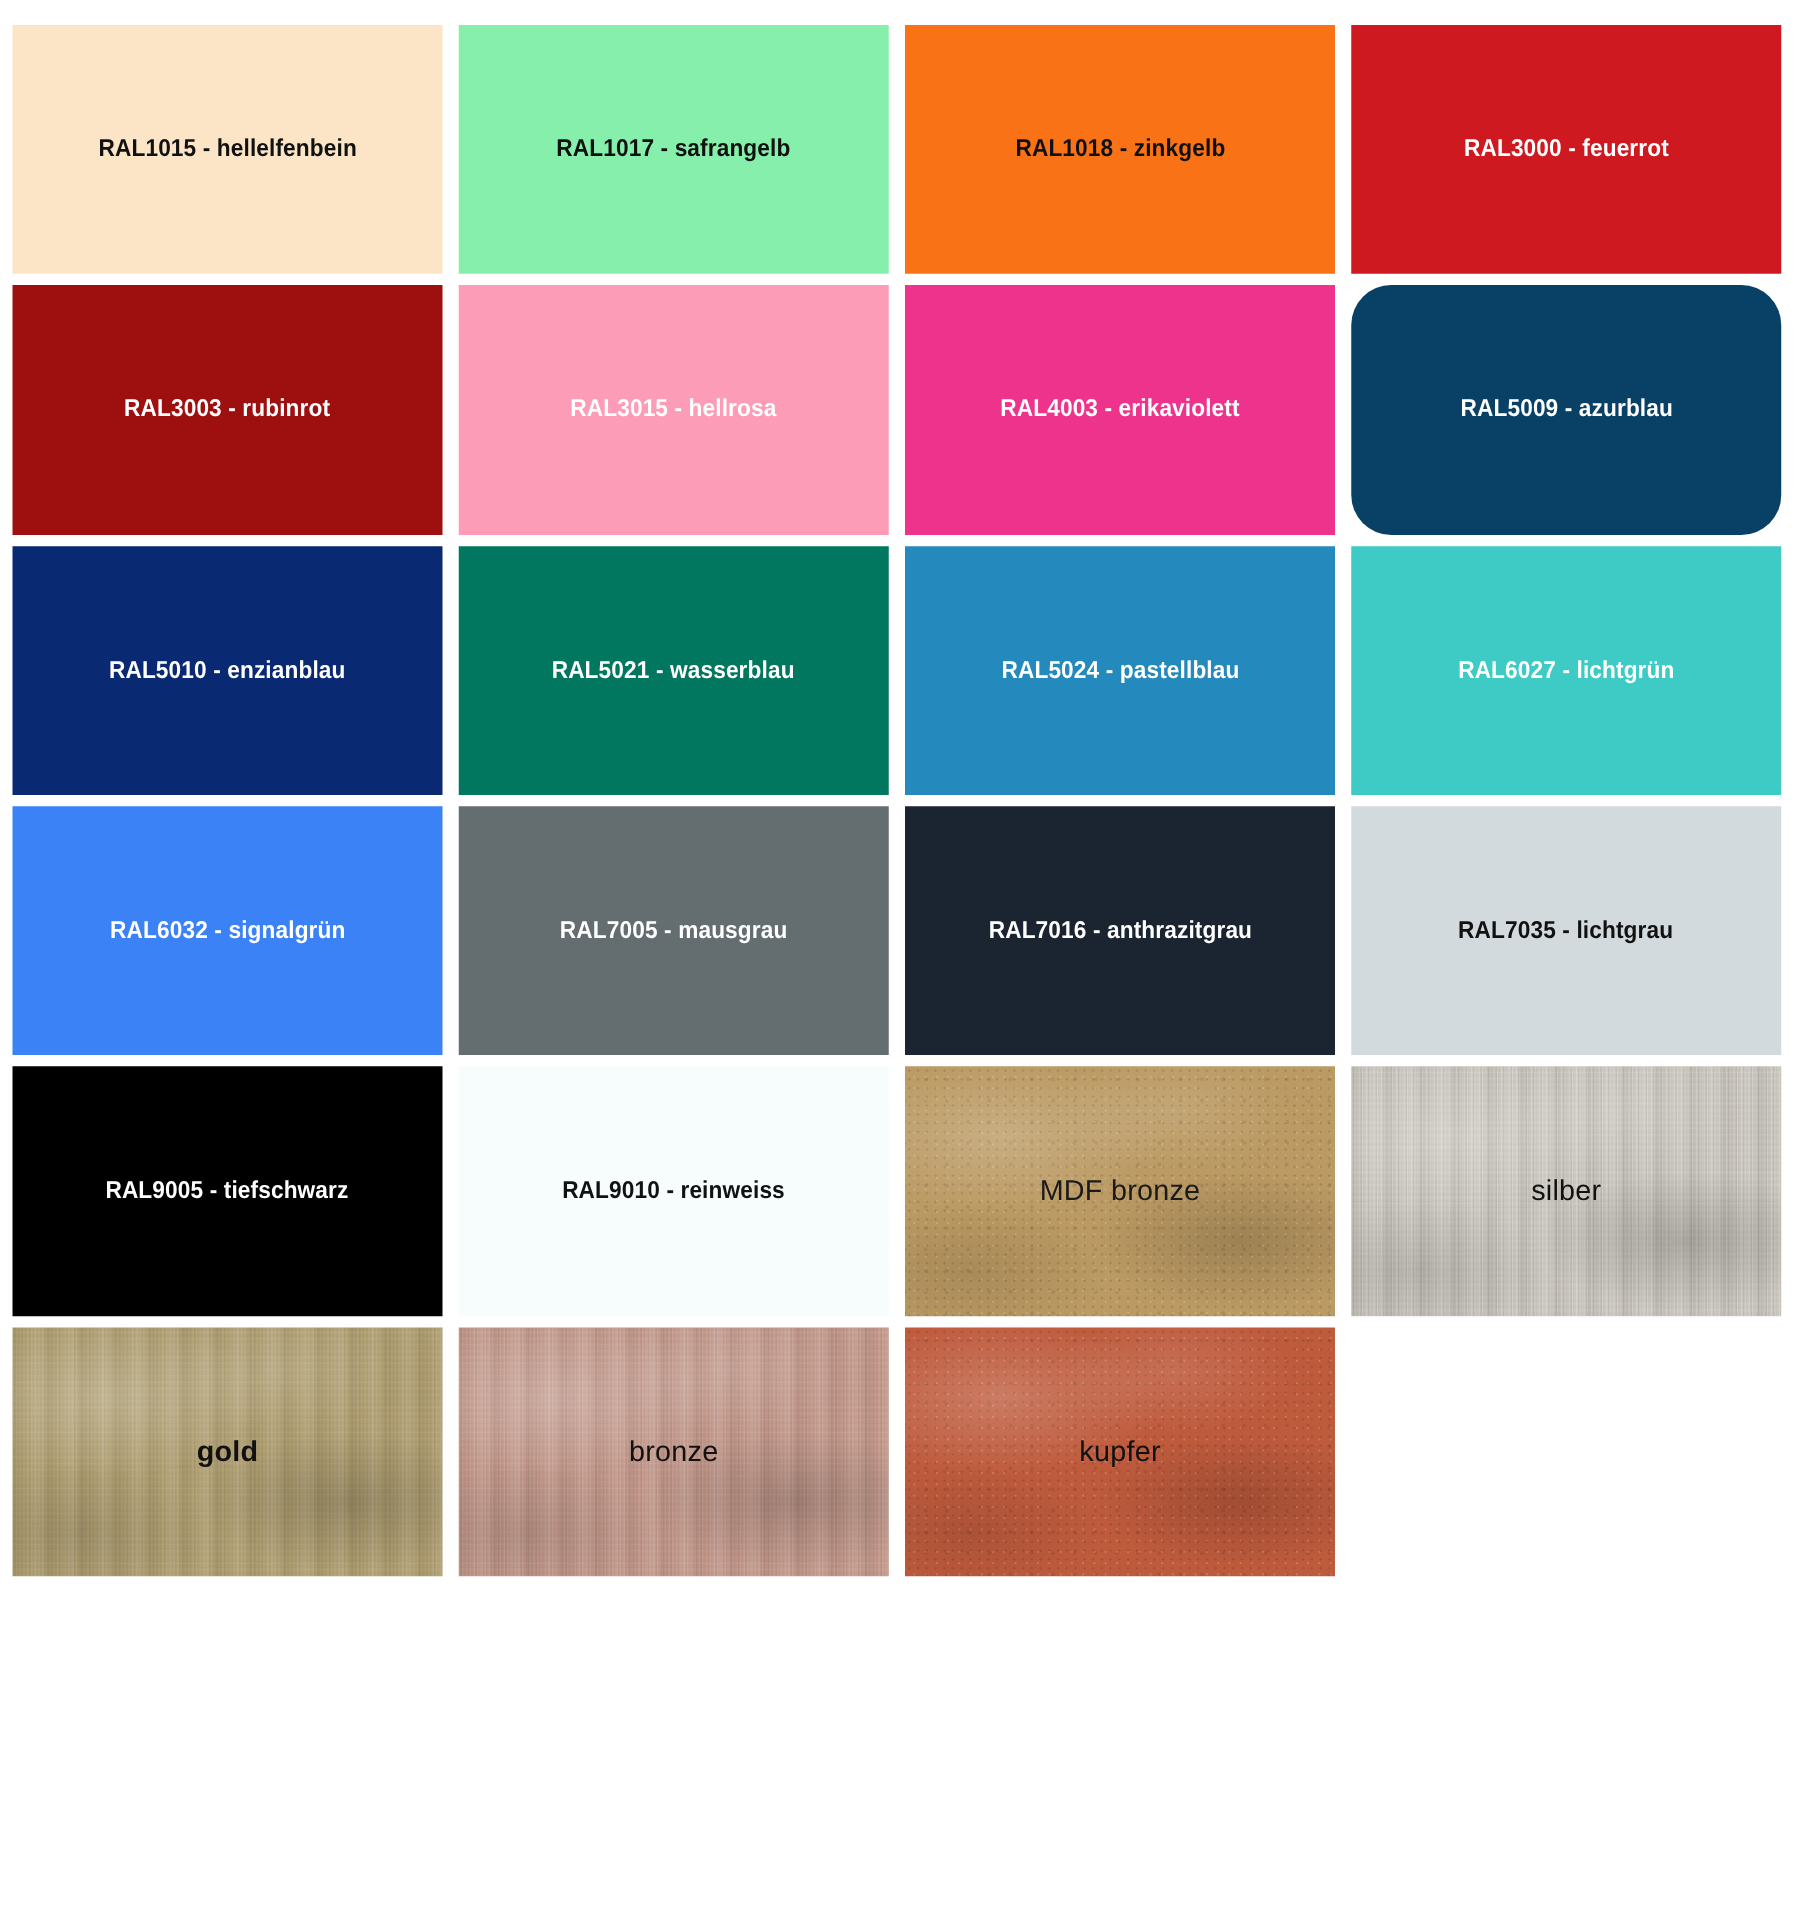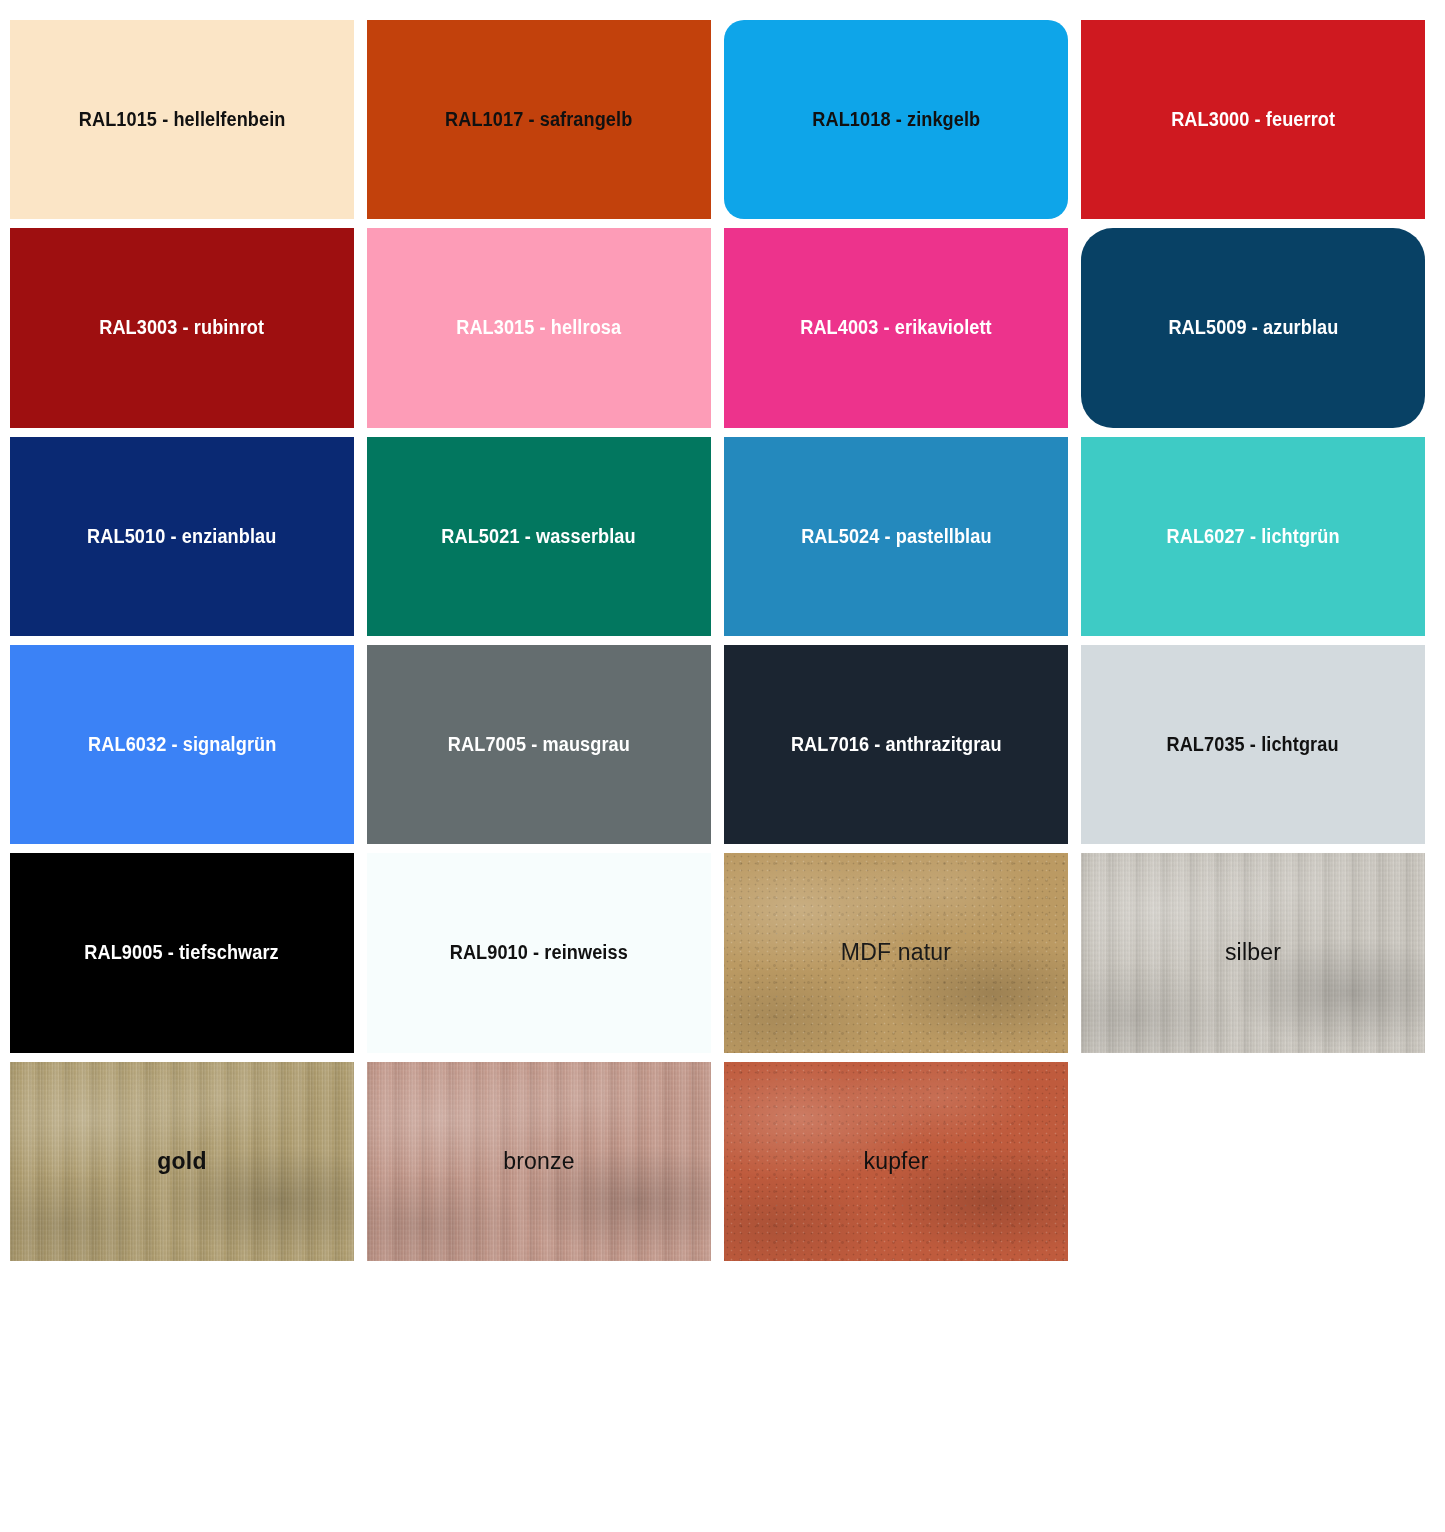--- a/index.html
+++ b/index.html
@@ -114,24 +114,24 @@
       radial-gradient(ellipse 45% 38% at 15% 82%, rgba(0,0,0,0.10), rgba(0,0,0,0) 72%);
   }
 </style>
 </head>
 <body>
 
 <div id="swatch-grid" style="background: rgb(255, 255, 255); grid-template-columns: repeat(4, 1fr); grid-template-rows: repeat(6, 1fr);">
     <div class="swatch style-ral" style="background: rgb(251, 229, 198);">
       <span class="swatch-label" style="color: rgb(17, 17, 17);">RAL1015 - hellelfenbein</span>
     </div>
-    <div class="swatch style-ral" style="background: #c2410c;">
+    <div class="swatch style-ral" style="background: #86efac;">
       <span class="swatch-label" style="color: rgb(17, 17, 17);">RAL1017 - safrangelb</span>
     </div>
-    <div class="swatch style-ral" style="background: #0ea5e9; border-radius: 20px;">
+    <div class="swatch style-ral" style="background: #f97316;">
       <span class="swatch-label" style="color: rgb(17, 17, 17);">RAL1018 - zinkgelb</span>
     </div>
     <div class="swatch style-ral" style="background: rgb(207, 25, 32);">
       <span class="swatch-label" style="color: rgb(255, 255, 255);">RAL3000 - feuerrot</span>
     </div>
     <div class="swatch style-ral" style="background: rgb(158, 15, 16);">
       <span class="swatch-label" style="color: rgb(255, 255, 255);">RAL3003 - rubinrot</span>
     </div>
     <div class="swatch style-ral" style="background: rgb(253, 156, 183);">
       <span class="swatch-label" style="color: rgb(255, 255, 255);">RAL3015 - hellrosa</span>
@@ -168,21 +168,21 @@
     </div>
     <div class="swatch style-ral" style="background: rgb(0, 0, 0);">
       <span class="swatch-label" style="color: rgb(255, 255, 255);">RAL9005 - tiefschwarz</span>
     </div>
     <div class="swatch style-ral" style="background: rgb(247, 253, 253);">
       <span class="swatch-label" style="color: rgb(17, 17, 17);">RAL9010 - reinweiss</span>
     </div>
     <div class="swatch style-material" style="background: rgb(187, 154, 99);">
       <div class="texture speckle"></div>
       <div class="texture clouds"></div>
-      <span class="swatch-label" style="color: rgb(26, 26, 26);">MDF natur</span>
+      <span class="swatch-label" style="color: rgb(26, 26, 26);">MDF bronze</span>
     </div>
     <div class="swatch style-material" style="background: rgb(205, 201, 193);">
       <div class="texture brushed"></div>
       <div class="texture clouds"></div>
       <span class="swatch-label" style="color: rgb(17, 17, 17);">silber</span>
     </div>
     <div class="swatch style-material" style="background: rgb(178, 160, 113);">
       <div class="texture brushed"></div>
       <div class="texture clouds"></div>
       <span class="swatch-label" style="color: rgb(17, 17, 17); font-weight: bold;">gold</span>

